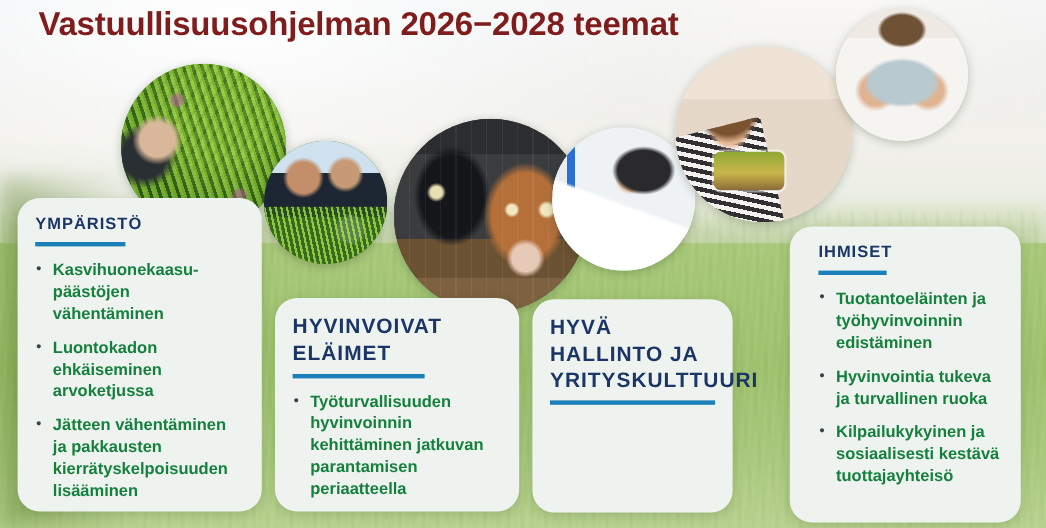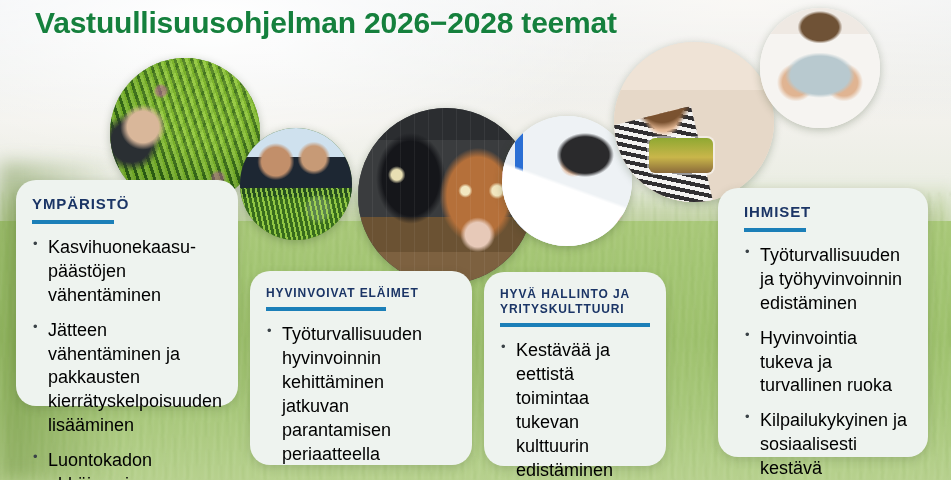--- a/index.html
+++ b/index.html
@@ -48,21 +48,21 @@
   }
   #bg .softTop {
     position:absolute; left:0; right:0; top:0; height:120px;
     background:linear-gradient(180deg, rgba(255,255,255,.55), rgba(255,255,255,0));
   }
 
   
   #title {
     position:absolute; left:35px; top:6px;
     font-size:30px; font-weight:bold; letter-spacing:-.2px;
-    color:#15803d;
+    color:#7f1d1d;
     text-shadow:0 1px 2px rgba(255,255,255,.7);
     white-space:nowrap;
     z-index:30;
   }
 
   
   .photo {
     position:absolute; border-radius:50%; overflow:hidden;
     box-shadow:0 2px 9px rgba(40,60,30,.28);
     z-index:10;
@@ -185,51 +185,51 @@
     position:absolute;
     background:#eef3ef;
     border-radius:20px;
     box-shadow:0 3px 10px rgba(40,60,30,.17);
     z-index:20;
     padding:15px 16px 10px 16px;
   }
   .card-title {
     color:#1b3566;
     font-weight:bold;
-    font-size:12px;
+    font-size:19px;
     letter-spacing:.9px;
     line-height:1.25;
   }
   .rule {
     width:78px; height:4px; background:#1b7fb8;
     margin:6px 0 12px 0;
   }
   .bullets { list-style:none; }
   .bullets li {
     position:relative;
-    color:#000000;
-    font-weight:normal;
-    font-size:18px;
+    color:#15803d;
+    font-weight:bold;
+    font-size:15px;
     line-height:1.33;
     margin-bottom:11px;
     padding-left:16px;
   }
   .bullets li::before{
     content:"\2022";
     position:absolute; left:1px; top:-1px;
     font-size:13px; color:#3a4247;
   }
 
-  #card1 { left:16px; top:180px; width:222px; height:226px; }
+  #card1 { left:16px; top:180px; width:222px; height:285px; }
   #card1 .rule { width:82px; }
   #card2 { left:250px; top:271px; width:222px; height:194px; }
   #card2 .rule { width:120px; }
   #card3 { left:484px; top:272px; width:182px; height:194px; }
   #card3 .rule { width:150px; }
-  #card4 { left:718px; top:188px; width:210px; height:269px;padding-left:26px; }
+  #card4 { left:718px; top:206px; width:210px; height:269px;padding-left:26px; }
   #card4 .rule { width:62px; }
 
   #card1 .card-title{ font-size:15px; }
   #card4 .card-title{ font-size:15px; }
 </style>
 </head>
 <body>
 
 <div id="bg">
   <div class="sky"></div>
@@ -260,42 +260,39 @@
   </div>
 <div class="photo" id="p6">
     <div class="inner"></div>
   </div>
 
 <div class="card" id="card1">
   <div class="card-title">YMPÄRISTÖ</div>
   <div class="rule"></div>
   <ul class="bullets">
     <li>Kasvihuonekaasu-päästöjen vähentäminen</li>
+    <li>Luontokadon ehkäiseminen arvoketjussa</li>
     <li>Jätteen vähentäminen ja pakkausten kierrätyskelpoisuuden lisääminen</li>
-    <li>Luontokadon ehkäiseminen arvoketjussa</li>
   </ul>
 </div>
 
 <div class="card" id="card2">
   <div class="card-title">HYVINVOIVAT ELÄIMET</div>
   <div class="rule"></div>
   <ul class="bullets">
     <li>Työturvallisuuden hyvinvoinnin kehittäminen jatkuvan parantamisen periaatteella</li>
   </ul>
 </div>
 
 <div class="card" id="card3">
   <div class="card-title">HYVÄ HALLINTO JA YRITYSKULTTUURI</div>
   <div class="rule"></div>
-  <ul class="bullets">
-    <li>Kestävää ja eettistä toimintaa tukevan kulttuurin edistäminen</li>
-  </ul>
 </div>
 
 <div class="card" id="card4">
   <div class="card-title">IHMISET</div>
   <div class="rule"></div>
   <ul class="bullets">
-    <li>Työturvallisuuden ja työhyvinvoinnin edistäminen</li>
+    <li>Tuotantoeläinten ja työhyvinvoinnin edistäminen</li>
     <li>Hyvinvointia tukeva ja turvallinen ruoka</li>
     <li>Kilpailukykyinen ja sosiaalisesti kestävä tuottajayhteisö</li>
   </ul>
 </div>
 
 </body></html>

